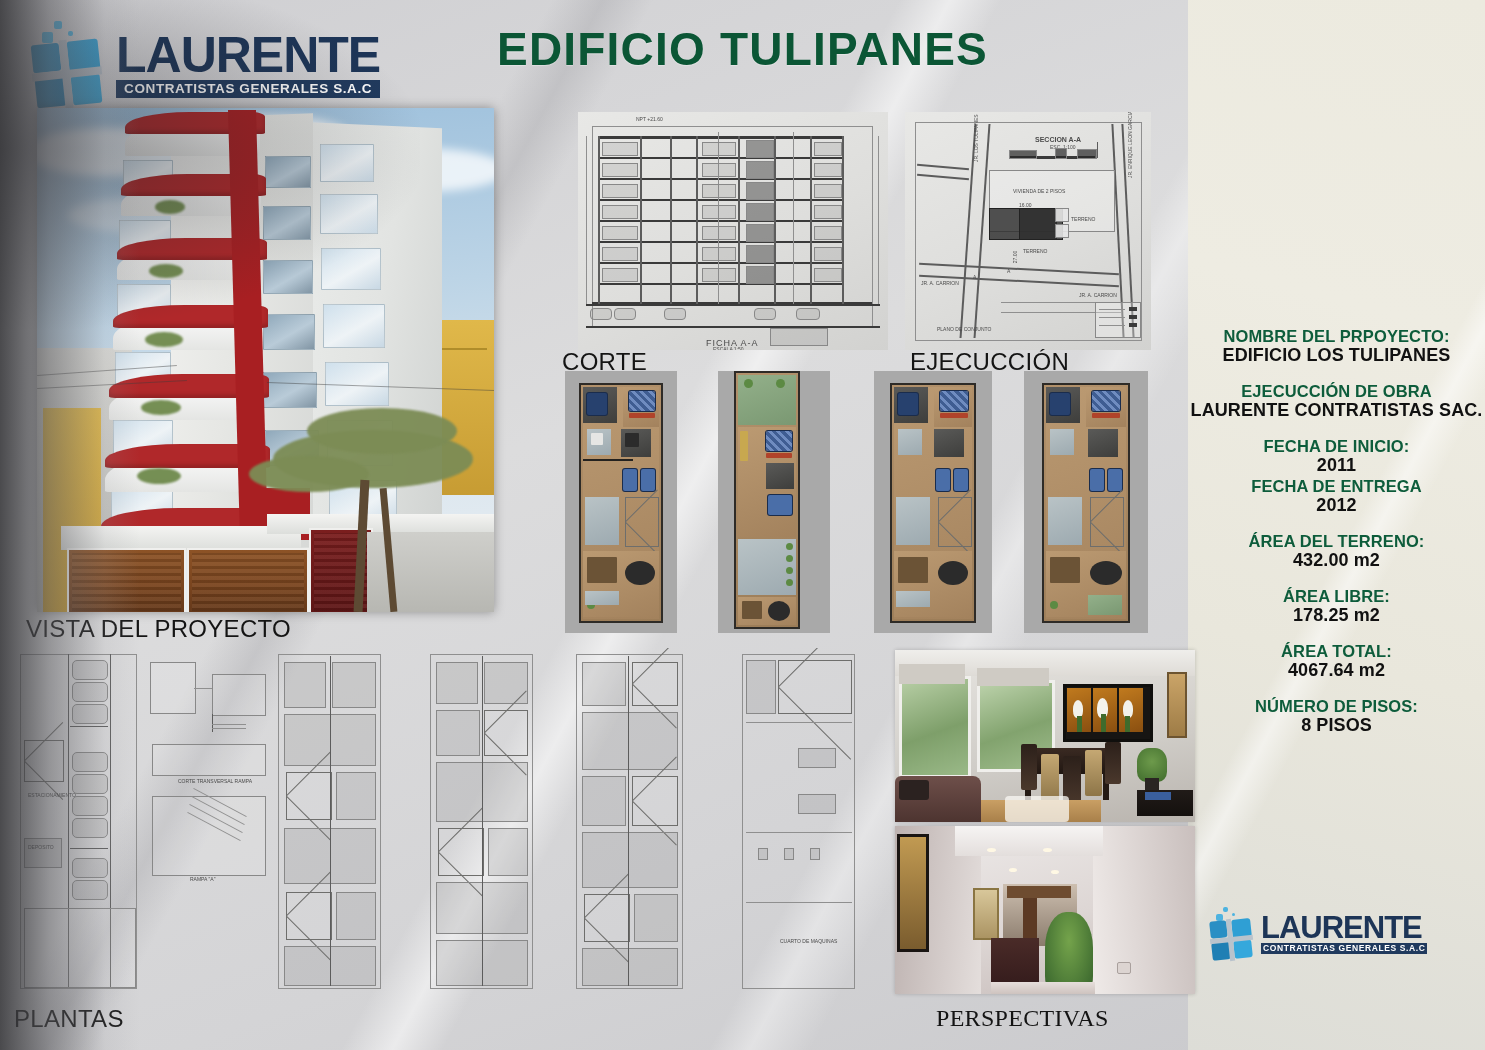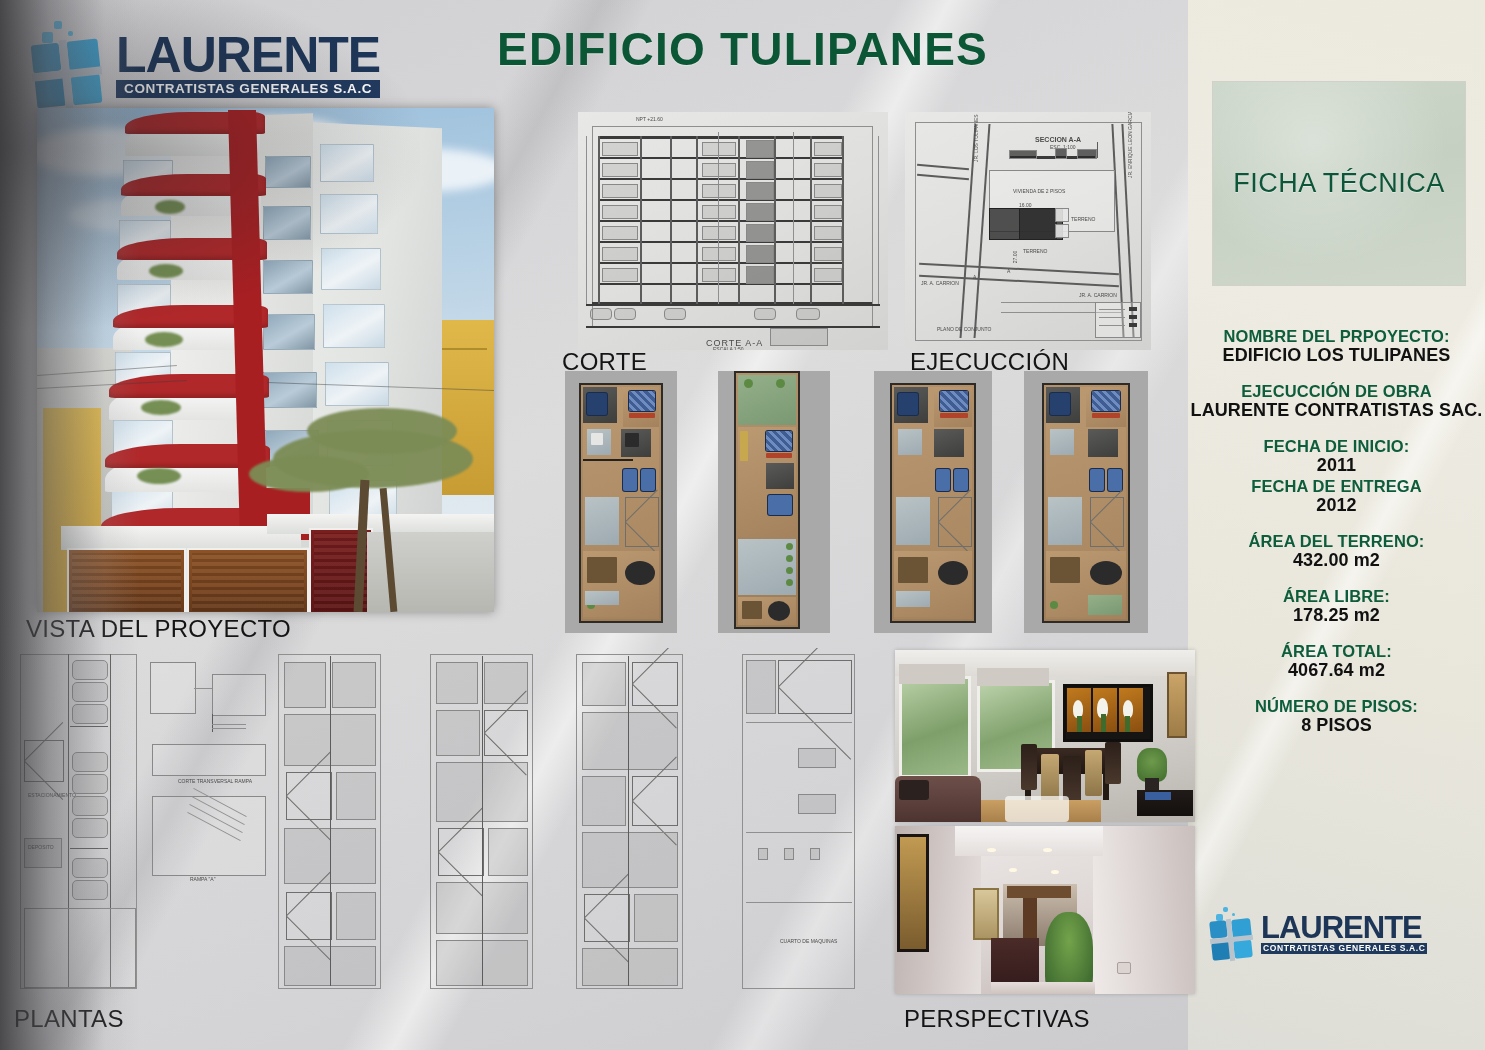--- a/index.html
+++ b/index.html
@@ -380,21 +380,21 @@
     <span class="cad-fill" style="left:36px;top:196px;width:20px;height:10px;border-radius:4px;"></span>
     <span class="cad-fill" style="left:86px;top:196px;width:20px;height:10px;border-radius:4px;"></span>
     <span class="cad-fill" style="left:176px;top:196px;width:20px;height:10px;border-radius:4px;"></span>
     <span class="cad-fill" style="left:218px;top:196px;width:22px;height:10px;border-radius:4px;"></span>
     <span class="cad-fill" style="left:192px;top:216px;width:56px;height:16px;"></span>
 
     <span class="cad-ink lt" style="left:300px;top:24px;width:1px;height:168px;"></span>
     <span class="cad-ink lt" style="left:8px;top:24px;width:1px;height:168px;"></span>
     <span class="cad-txt" style="left:58px;top:4px;">NPT +21.60</span>
 
-    <span class="cad-txt" style="left:128px;top:226px;font-size:9px;letter-spacing:1px;">CORTE  A-A</span>
+    <span class="cad-txt" style="left:128px;top:226px;font-size:9px;letter-spacing:1px;">FICHA  A-A</span>
     <span class="cad-txt" style="left:135px;top:234px;">ESCALA 1:50</span>
   </div>
 
   <div class="section-label" style="left:562px;top:348px;">CORTE</div>
 
   <div class="block cad" id="dwg-ubicacion">
     <span class="cad-ink lt" style="left:10px;top:10px;width:226px;height:1px;"></span>
     <span class="cad-ink lt" style="left:10px;top:10px;width:1px;height:218px;"></span>
     <span class="cad-ink lt" style="left:236px;top:10px;width:1px;height:218px;"></span>
     <span class="cad-ink lt" style="left:10px;top:228px;width:227px;height:1px;"></span>
@@ -721,25 +721,22 @@
 
     <span class="ipart" style="left:96px;top:112px;width:48px;height:56px;background:linear-gradient(#4a2b28,#31191a);"></span>
 
     <span class="ipart" style="left:150px;top:86px;width:48px;height:82px;background:radial-gradient(ellipse at 50% 35%,#74a34b,#35622b);border-radius:44% 44% 22% 22%;"></span>
 
     <span class="ipart" style="left:222px;top:136px;width:12px;height:10px;background:#dcd4d1;border:1px solid #a9a09d;border-radius:2px;"></span>
 
     <span class="ipart" style="left:96px;top:156px;width:104px;height:12px;background:linear-gradient(#e6dedb,#cec3bf);"></span>
   </div>
 
-  <div class="section-label" style="left:904px;top:1005px;">PERSPECTIVAS</div>
-
-  <div class="ficha-box">
-    <span class="ficha-box-title">FICHA TÉCNICA</span>
-  </div>
+  <div class="section-label" style="left:936px;top:1005px;font-family:Liberation Serif, serif;">PERSPECTIVAS</div>
+
 
   <div id="spec-list">
     <div class="spec">
       <div class="spec-label">NOMBRE DEL PRPOYECTO:</div>
       <div class="spec-value">EDIFICIO  LOS TULIPANES</div>
     </div>
     <div class="spec">
       <div class="spec-label">EJECUCCIÓN DE OBRA</div>
       <div class="spec-value">LAURENTE CONTRATISTAS SAC.</div>
     </div>

